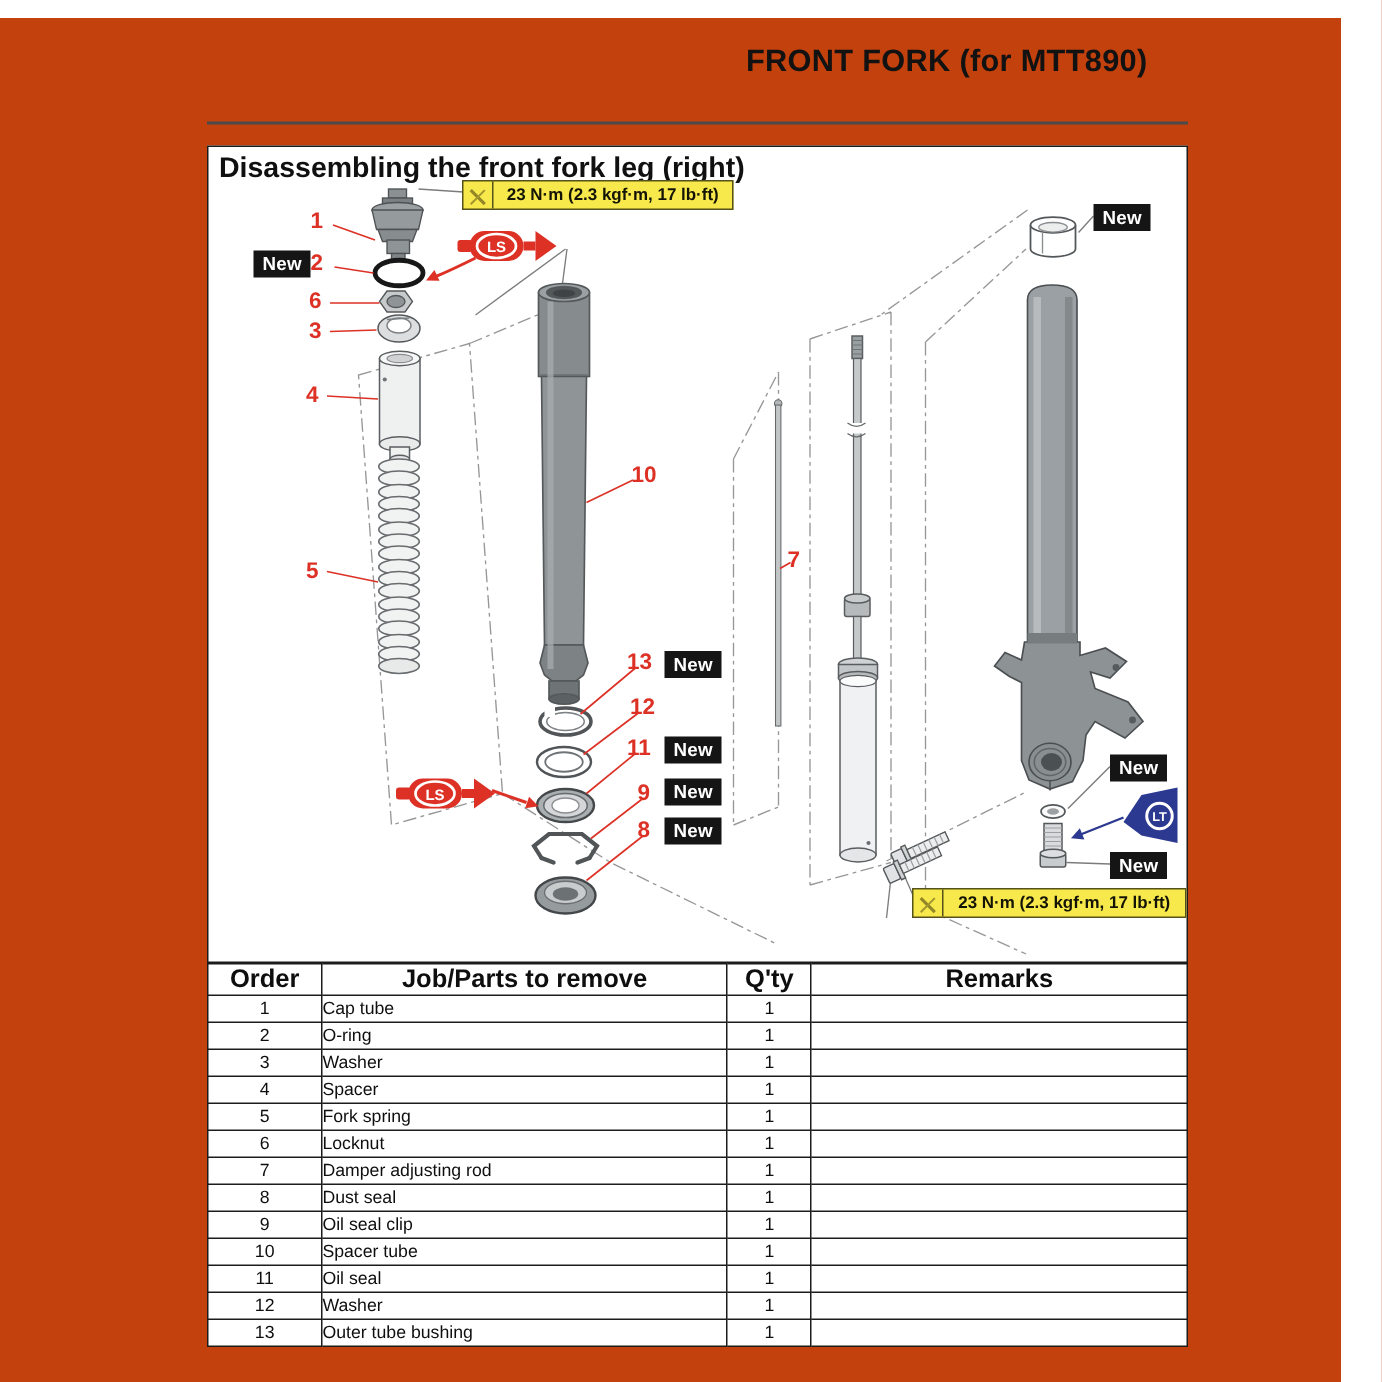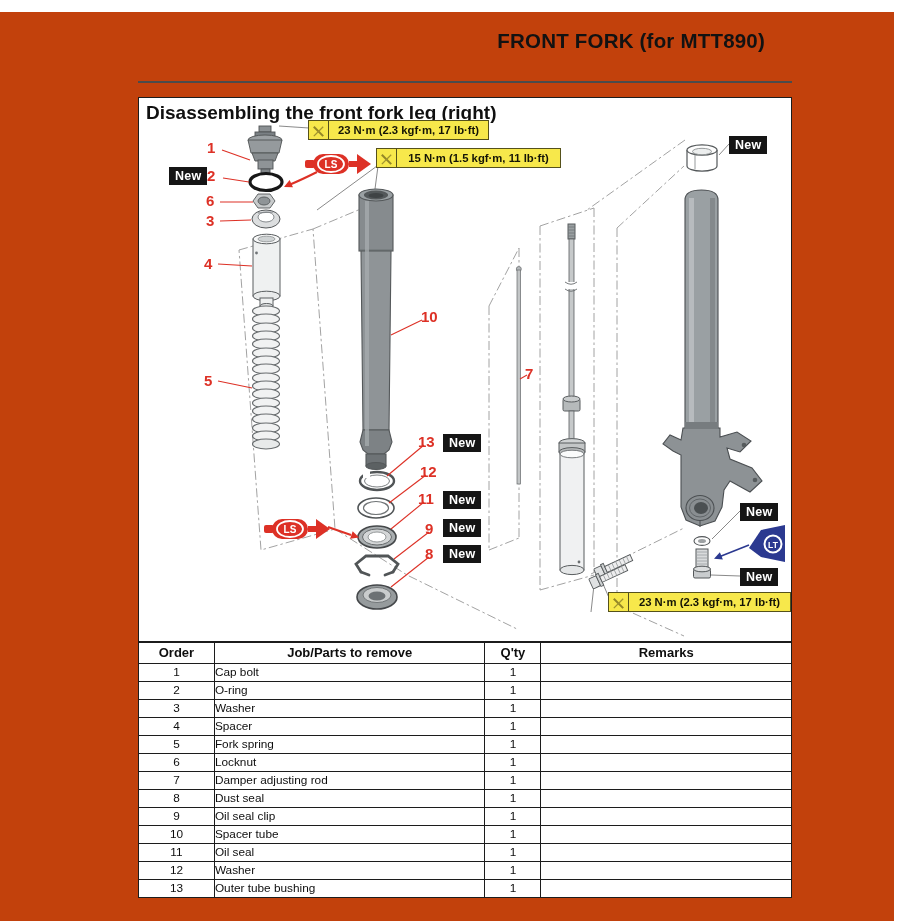--- a/index.html
+++ b/index.html
@@ -17,21 +17,21 @@
              line-height:14px;padding:2px 6px 2px 6px;letter-spacing:.2px;}
   .torque{position:absolute;display:flex;align-items:stretch;background:#f7e84b;
           border:1.3px solid #55511b;height:20px;box-sizing:border-box;}
   .torque .icon{width:19px;display:flex;align-items:center;justify-content:center;
                 border-right:1.2px solid #55511b;}
   .torque .txt{flex:1;display:flex;align-items:center;justify-content:center;
                font-size:11.3px;font-weight:bold;color:#141406;white-space:nowrap;padding:0 5px;}
   .parts-table{position:absolute;left:138px;top:630px;width:654px;border-collapse:collapse;
                font-size:11.8px;color:#0e0e0e;background:#fff;border:1.6px solid #1c1c1c;}
   .parts-table th,.parts-table td{border:1px solid #1c1c1c;padding:0;line-height:1.05;}
-  .parts-table th{height:20px;font-size:13px;font-weight:bold;text-align:center;}
+  .parts-table th{height:20px;font-size:17px;font-weight:bold;text-align:center;}
   .parts-table td{height:17px;}
   .col-order,.col-qty{text-align:center;}
   .col-job{text-align:left;padding-left:9px;}
   svg text{font-family:"Liberation Sans", sans-serif;}
 </style>
 </head>
 <body>
 
 <div class="page">
 
@@ -289,29 +289,20 @@
 
     <div class="torque" style="left:169px;top:22px;width:181px;">
       <span class="icon">
         <svg width="15" height="15" viewBox="0 0 16 16">
             <path d="M3,4 L13,14" stroke="#938627" stroke-width="2.2"></path>
             <path d="M13,4 L3,14" stroke="#a2952f" stroke-width="1.4"></path>
           </svg>
       </span>
       <span class="txt">23 N·m (2.3 kgf·m, 17 lb·ft)</span>
     </div>
-    <div class="torque" style="left:237px;top:50px;width:185px;">
-      <span class="icon">
-        <svg width="15" height="15" viewBox="0 0 16 16">
-            <path d="M3,4 L13,14" stroke="#938627" stroke-width="2.2"></path>
-            <path d="M13,4 L3,14" stroke="#a2952f" stroke-width="1.4"></path>
-          </svg>
-      </span>
-      <span class="txt">15 N·m (1.5 kgf·m, 11 lb·ft)</span>
-    </div>
     <div class="torque" style="left:469px;top:494px;width:183px;">
       <span class="icon">
         <svg width="15" height="15" viewBox="0 0 16 16">
             <path d="M3,4 L13,14" stroke="#938627" stroke-width="2.2"></path>
             <path d="M13,4 L3,14" stroke="#a2952f" stroke-width="1.4"></path>
           </svg>
       </span>
       <span class="txt">23 N·m (2.3 kgf·m, 17 lb·ft)</span>
     </div>
 
@@ -350,21 +341,21 @@
       <tr>
         <th>Order</th>
         <th>Job/Parts to remove</th>
         <th>Q'ty</th>
         <th>Remarks</th>
       </tr>
     </thead>
     <tbody>
       <tr>
           <td class="col-order">1</td>
-          <td class="col-job">Cap bolt</td>
+          <td class="col-job">Cap tube</td>
           <td class="col-qty">1</td>
           <td class="col-remarks"></td>
         </tr>
       <tr>
           <td class="col-order">2</td>
           <td class="col-job">O-ring</td>
           <td class="col-qty">1</td>
           <td class="col-remarks"></td>
         </tr>
       <tr>

